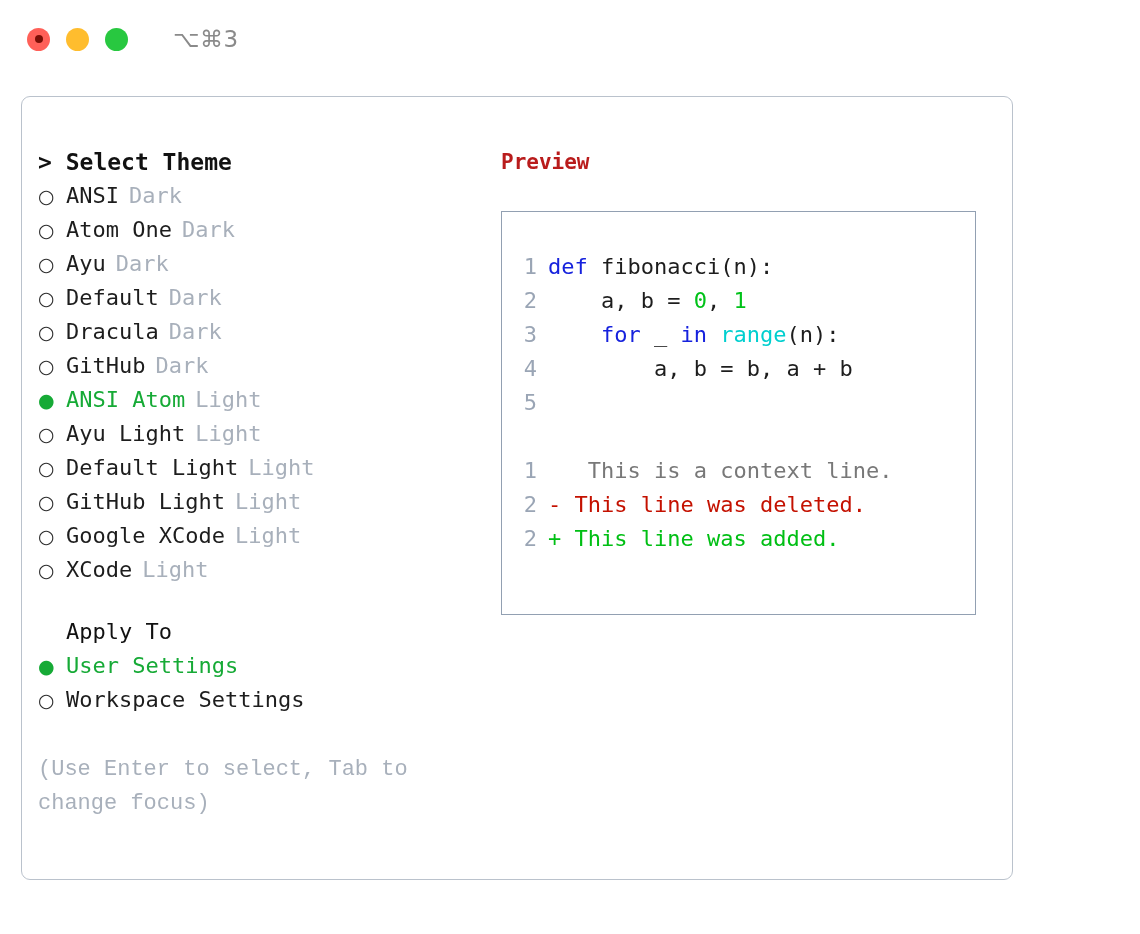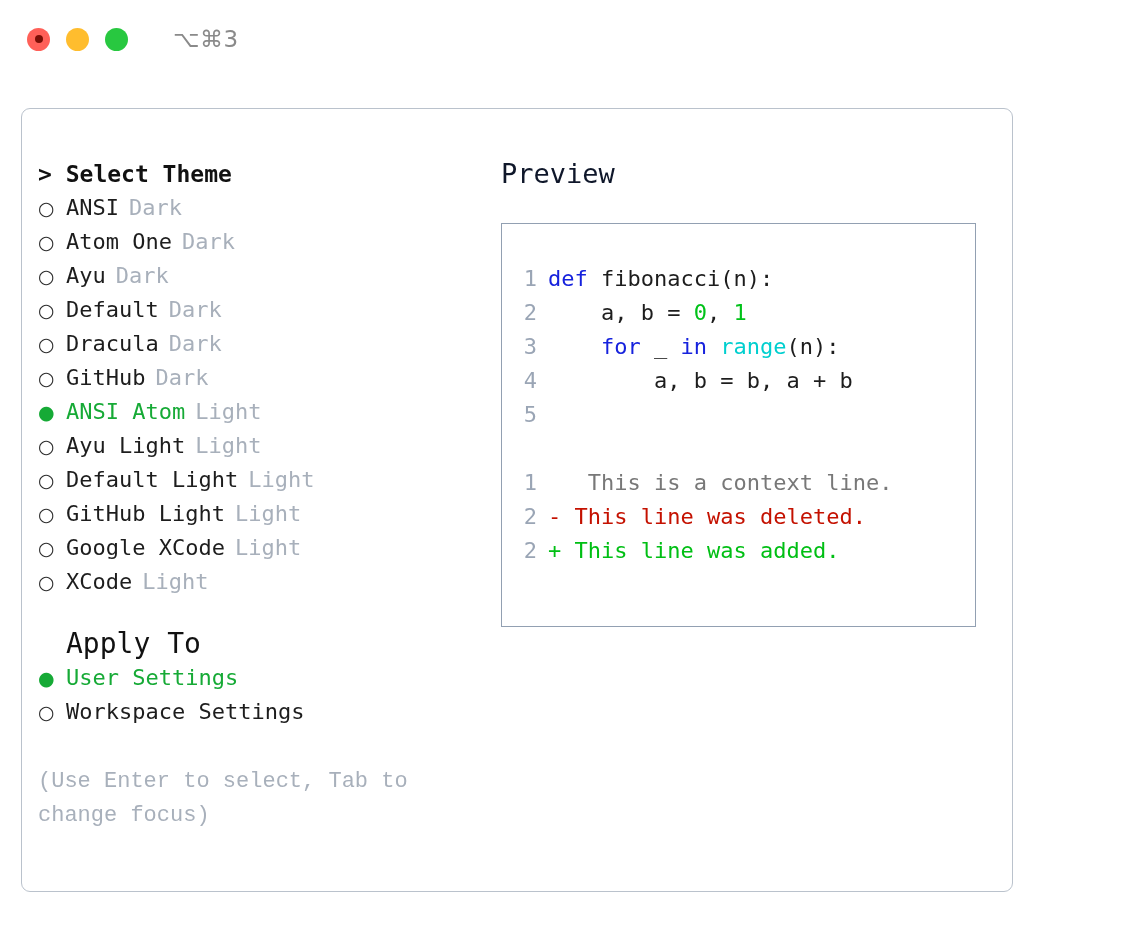--- a/index.html
+++ b/index.html
@@ -60,21 +60,20 @@
   .window {
     position: absolute;
     left: 21px;
     top: 96px;
     width: 992px;
     height: 784px;
     border: 1.6px solid #bac2cc;
     border-radius: 9px;
     box-sizing: border-box;
     background: #ffffff;
-    margin-top: 12px;
   }
 
   .content {
     position: absolute;
     left: 0; top: 0;
     width: 100%; height: 100%;
   }
 
   
   .left-pane {
@@ -105,21 +104,21 @@
     font-family: "DejaVu Sans", "Liberation Sans", sans-serif;
   }
   .bullet.sel { color: #16aa36; }
   .opt-label { color: #1d1d1d; }
   .opt-label.sel { color: #16aa36; }
   .opt-suffix {
     color: #a8b0bb;
     margin-left: 10px;
   }
   .group-title {
-    font-size: 28px;
+    font-size: 22px;
     color: #111111;
     line-height: 34px;
     padding-left: 28px;
     white-space: pre;
   }
   .spacer-sm { height: 28px; }
   .hint {
     margin-top: 36px;
     font-size: 22px;
     line-height: 34px;
@@ -129,24 +128,25 @@
   }
 
   
   .right-pane {
     position: absolute;
     left: 479px;
     top: 48px;
     width: 490px;
   }
   .preview-heading {
-    font-size: 27px;
-    color: #0f172a;
-    line-height: 34px;
-    white-space: pre;
+    font-size: 21px;
+    color: #b91c1c;
+    line-height: 34px;
+    white-space: pre;
+    font-weight: bold;
   }
   .preview-box {
     margin-top: 32px;
     width: 475px;
     height: 404px;
     border: 1.6px solid #92a0b2;
     box-sizing: border-box;
     background: #ffffff;
     padding: 38px 0 0 0;
   }

